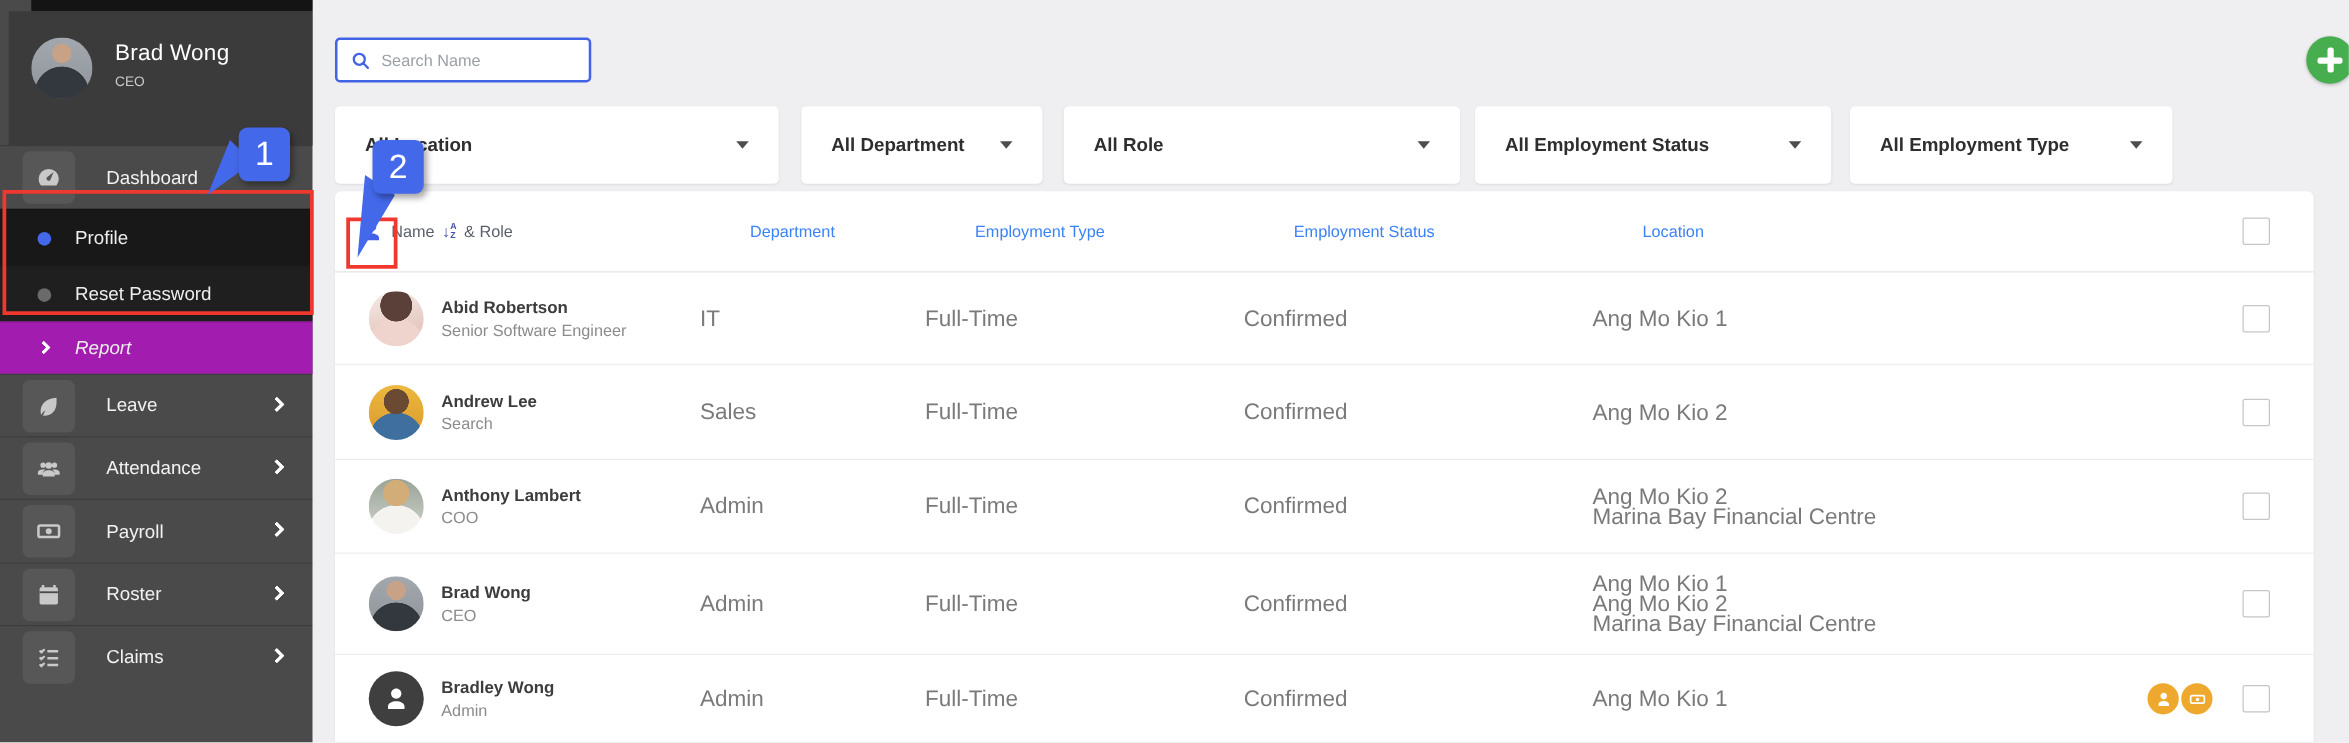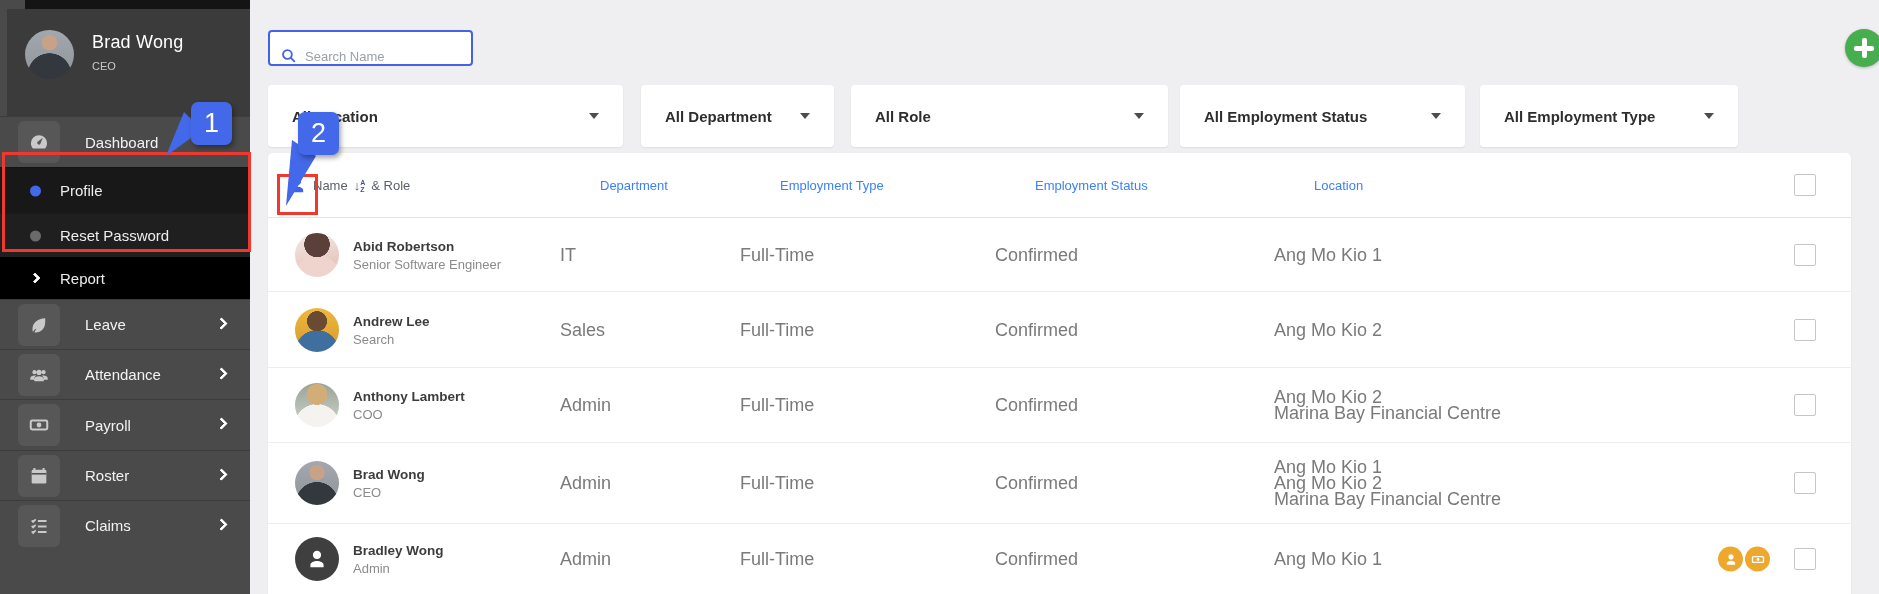--- a/index.html
+++ b/index.html
@@ -27,31 +27,31 @@
   .mlabel { position:absolute; left:85px; color:#f2f2f2; font-size:15px; font-weight:500; }
   .mitem.active .mlabel { color:#29b6f6; }
   .mitem.active .icon-tile { background:#474747; }
   .mitem.active .icon-tile svg { fill:#29b6f6; }
   .chev-right { position:absolute; right:24px; top:50%; width:9px; height:9px; margin-top:-6px;
                 border-right:3px solid #fff; border-bottom:3px solid #fff; transform:rotate(-45deg); border-radius:1px; }
   .chev-down  { position:absolute; right:24px; top:50%; width:9px; height:9px; margin-top:-8px;
                 border-right:2px solid #9a9a9a; border-bottom:2px solid #9a9a9a; transform:rotate(45deg); }
   .sub1 { height:46px; background:#181818; }
   .sub2 { height:44px; background:#1f1f1f; }
-  .sub3 { height:42px; background:#000000; }
+  .sub3 { height:42px; background:#a21caf;font-style:italic; }
   .bullet { position:absolute; left:30px; top:50%; transform:translateY(-50%); width:11px; height:11px; border-radius:50%; }
   .bullet.blue { background:#4468ea; } .bullet.gray { background:#6a6a6a; }
   .sublabel { position:absolute; left:60px; color:#ededed; font-size:15px; }
   .chev-left-white { position:absolute; left:31px; top:50%; width:8px; height:8px; margin-top:-5px;
                 border-right:3px solid #fff; border-bottom:3px solid #fff; transform:rotate(-45deg); border-radius:1px; }
 
   
   .main { position:absolute; left:250px; top:0; width:1629px; height:594px; }
   .search-box { position:absolute; left:18px; top:30px; width:205px; height:36px; background:#fff;
-                border:2px solid #4262e8; border-radius:4px; display:flex; align-items:flex-end; padding:0 10px; gap:8px; }
+                border:2px solid #4262e8; border-radius:4px; display:flex; align-items:center; padding:0 10px; gap:8px; }
   .search-box svg { width:17px; height:17px; flex:0 0 auto; }
   .search-box input { border:0; outline:0; width:100%; font-size:13px; color:#444;
                       font-family:"Liberation Sans",sans-serif; }
   .search-box input::placeholder { color:#9aa0a6; }
   .add-btn { position:absolute; left:1595px; top:29px; width:38px; height:38px; border-radius:50%;
              background:#47ae4f; box-shadow:0 1px 3px rgba(0,0,0,.25); }
   .add-btn::before, .add-btn::after { content:""; position:absolute; background:#fff; border-radius:2px; }
   .add-btn::before { left:50%; top:9px; width:5px; height:20px; margin-left:-2.5px; }
   .add-btn::after  { top:50%; left:9px; height:5px; width:20px; margin-top:-2.5px; }
 

